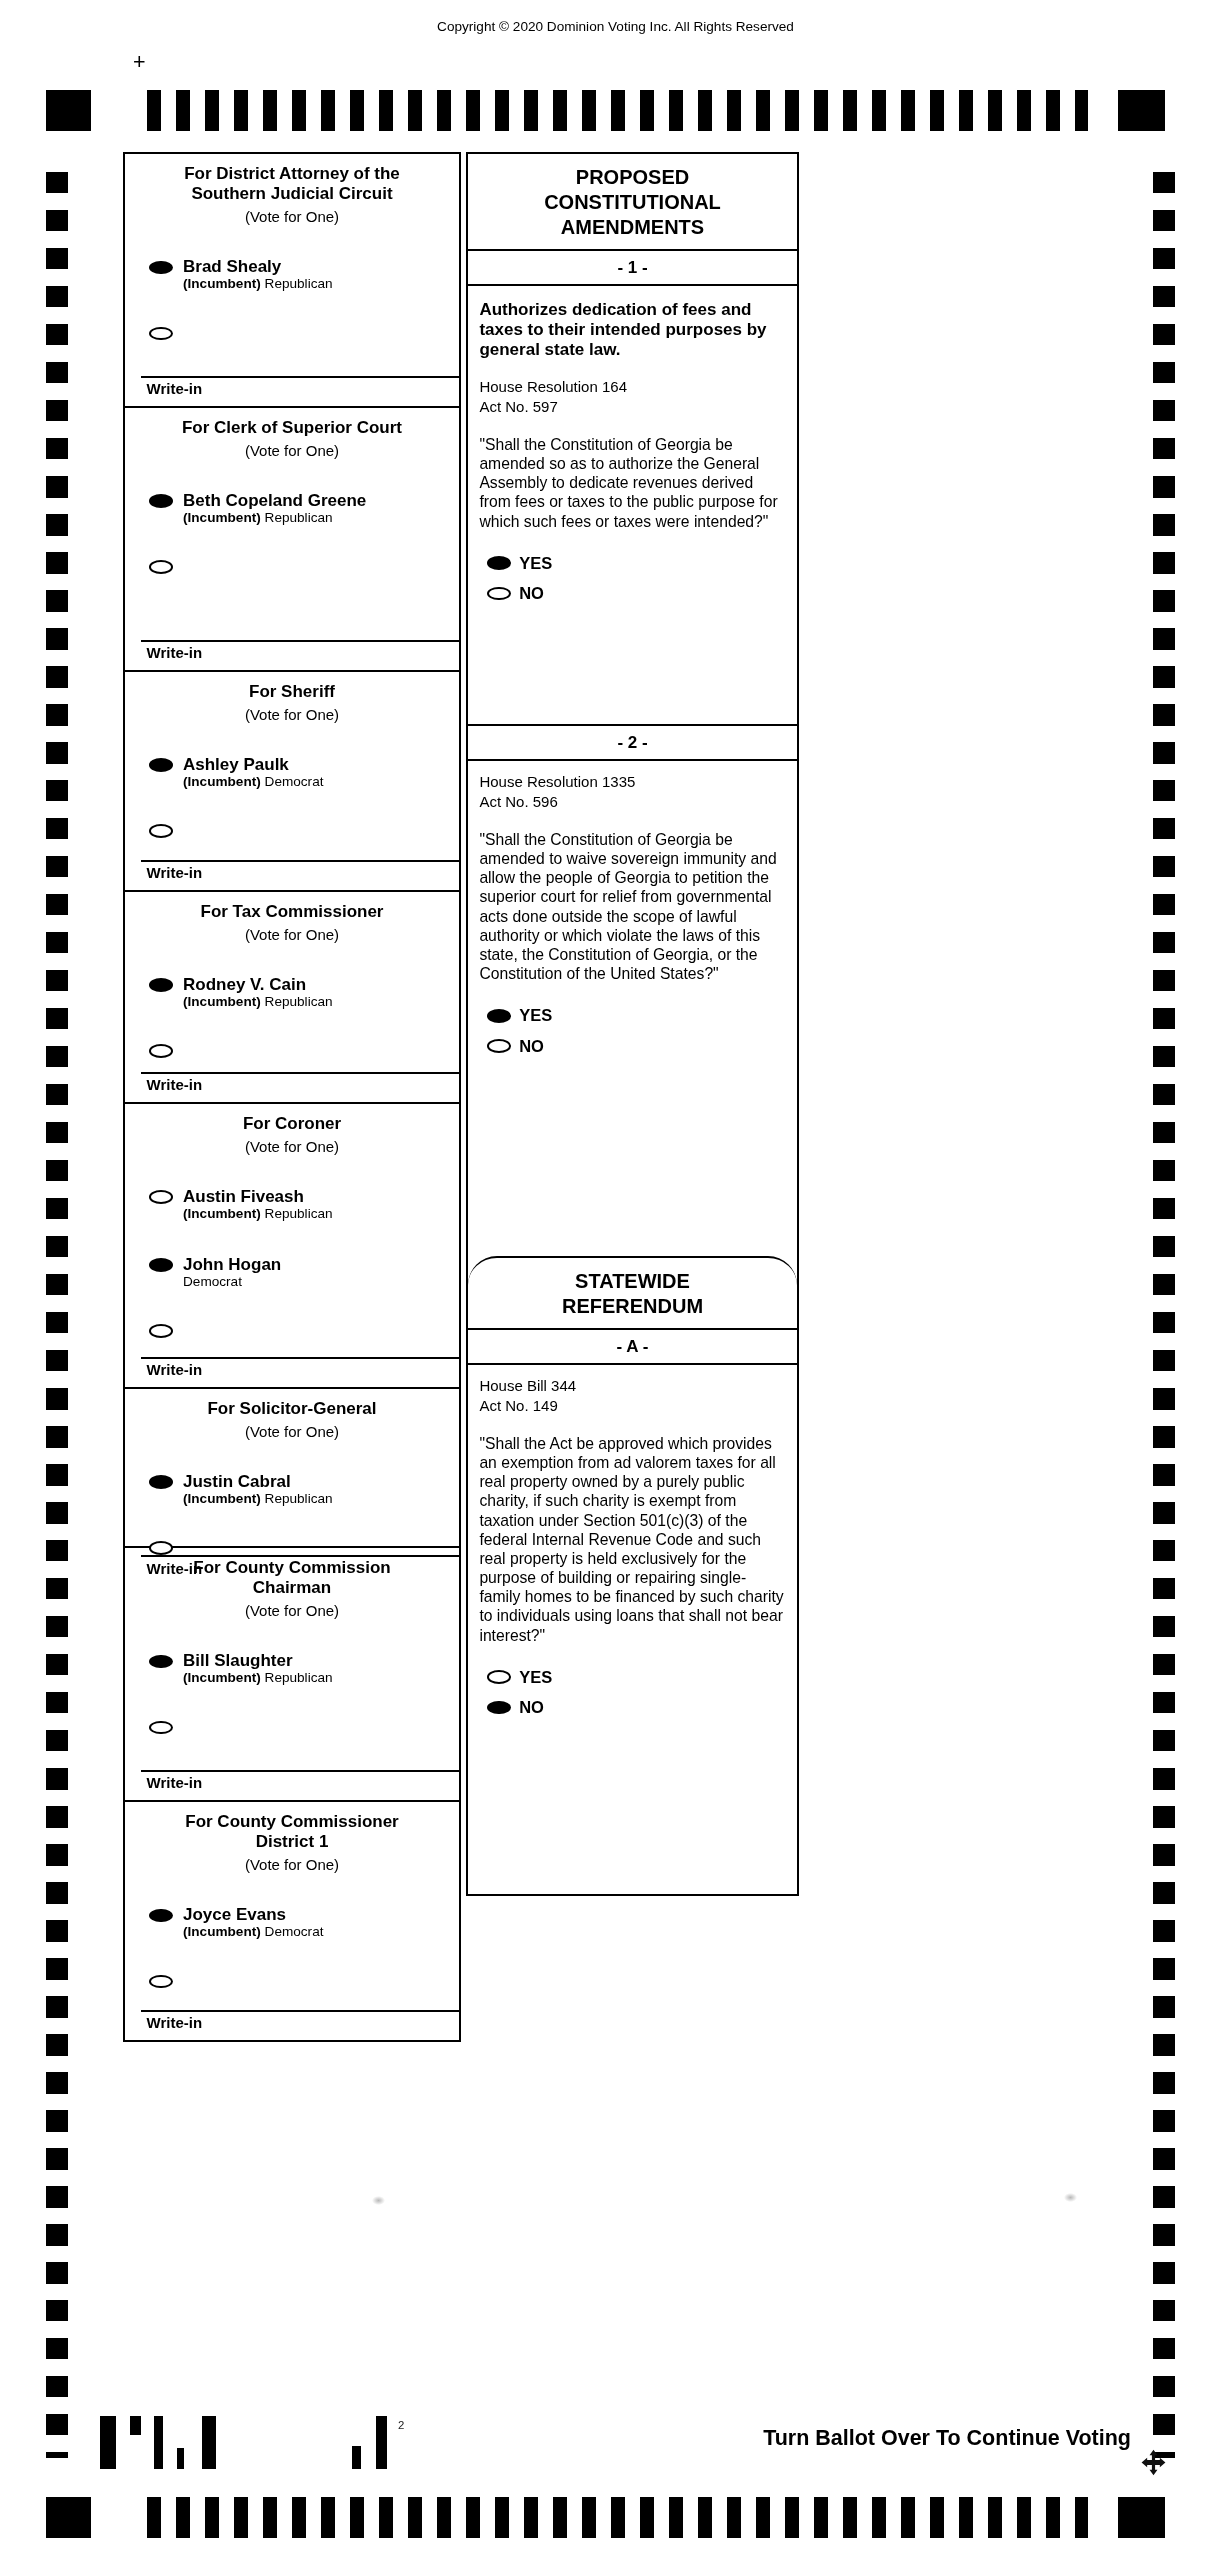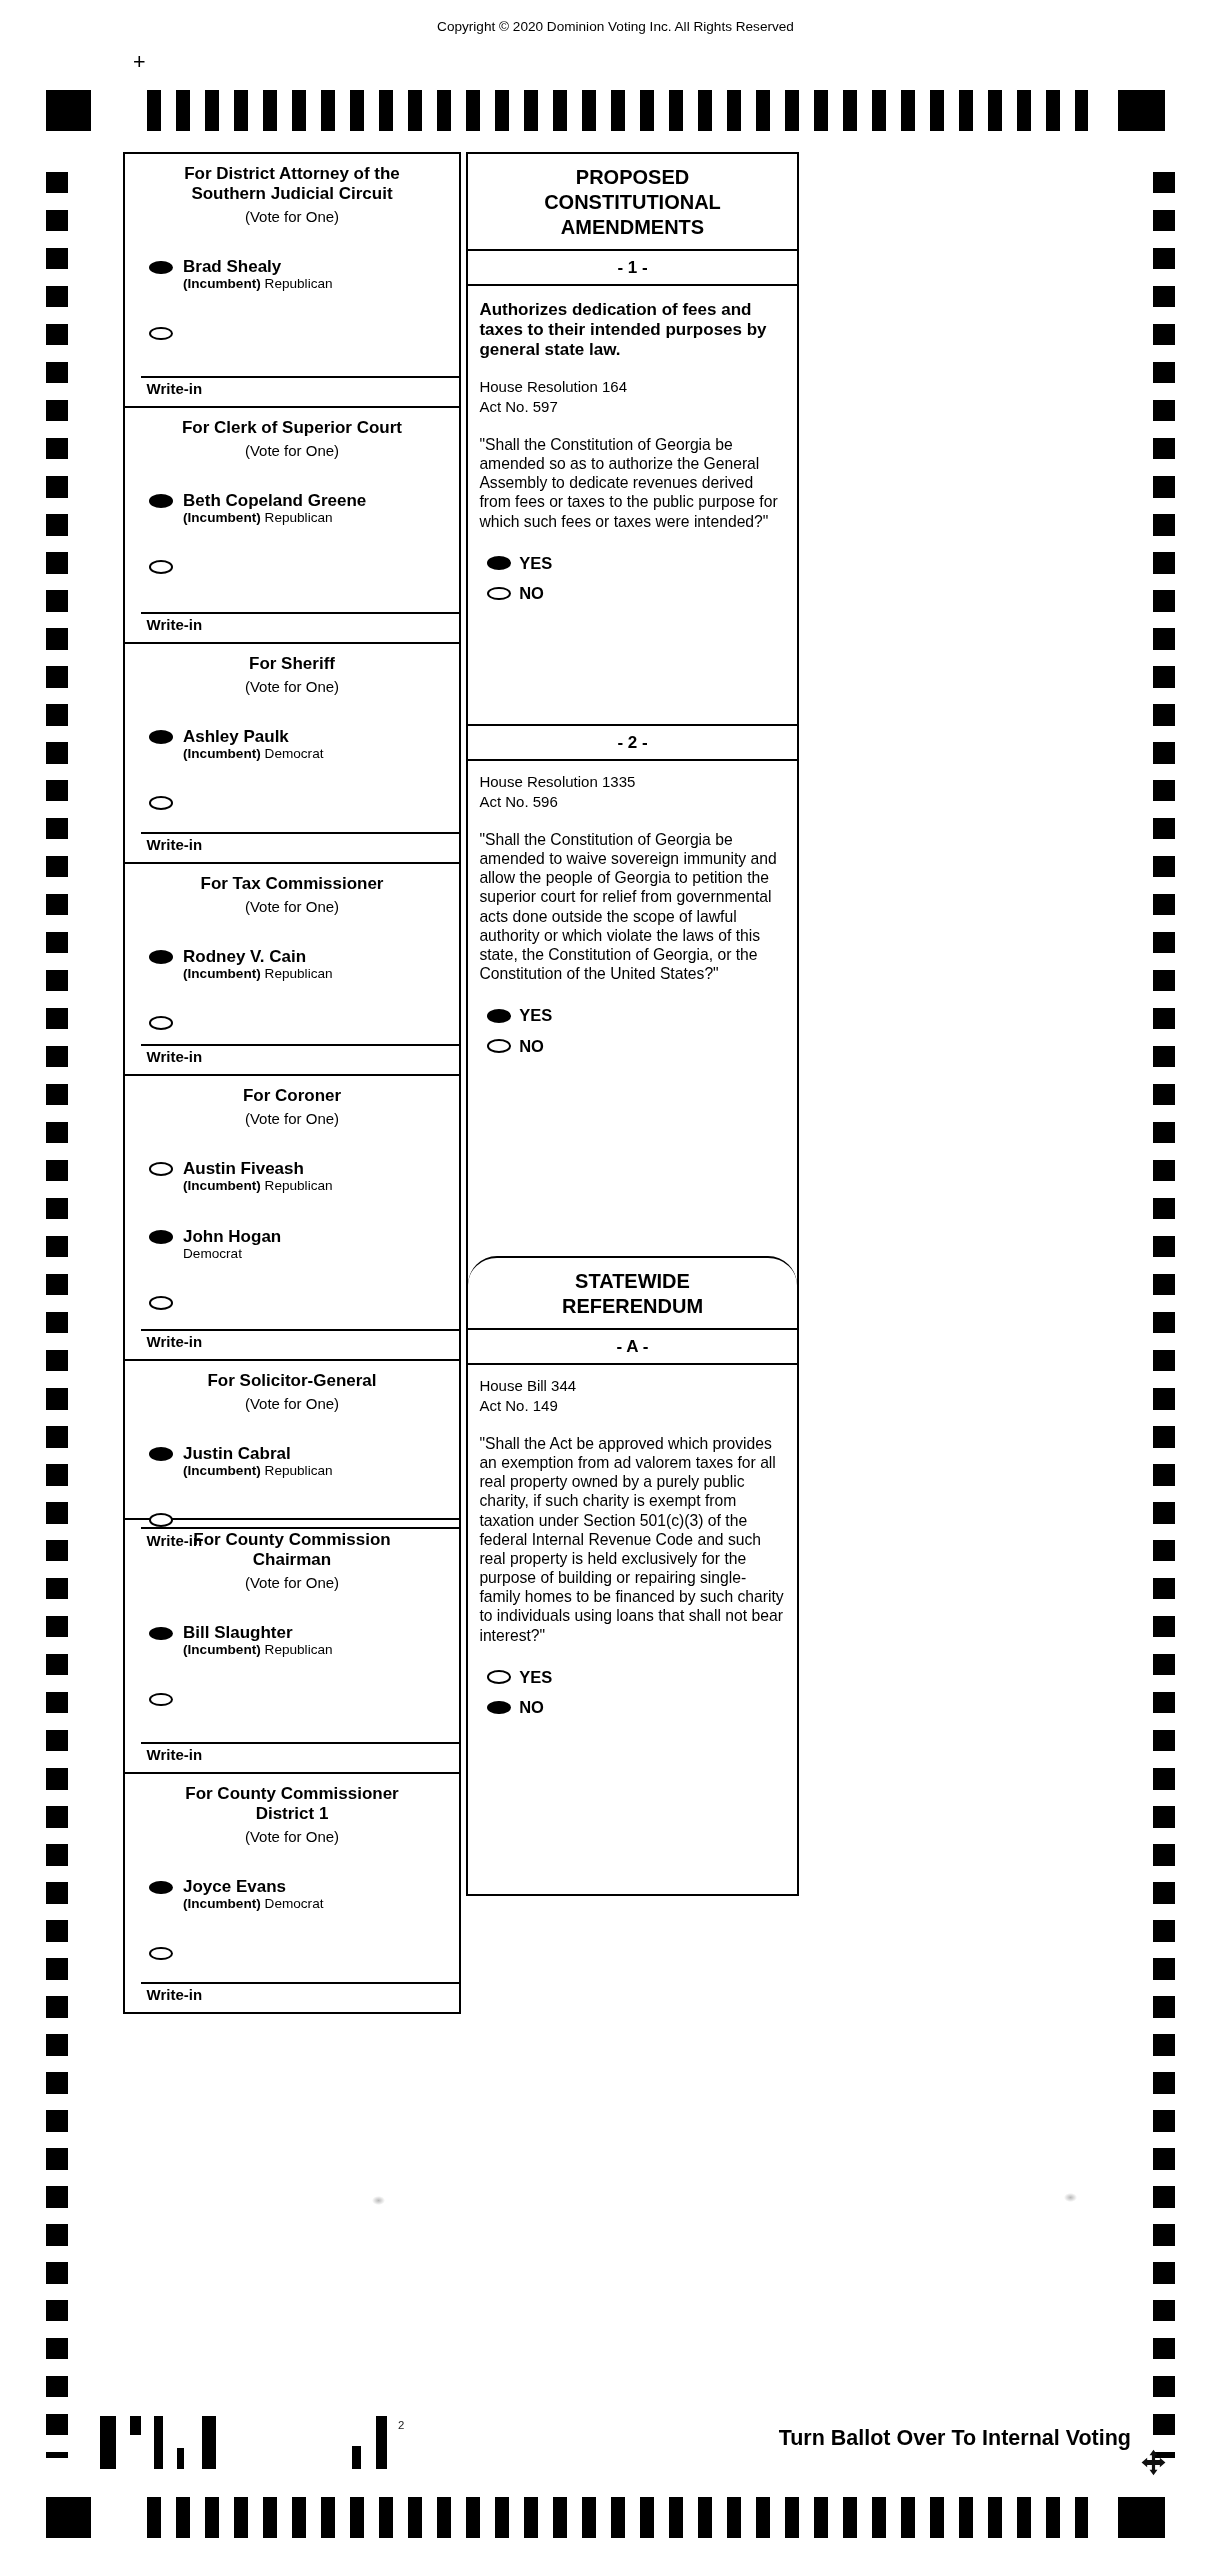--- a/index.html
+++ b/index.html
@@ -88,21 +88,21 @@
         </span>
       </div>
       <div class="candidate oval-only">
         <span class="oval"></span>
       </div>
       <div class="spacer"></div>
       <div class="writein-line"></div>
       <div class="writein-label">Write-in</div>
     </section>
 
-    <section class="race" style="height:236px">
+    <section class="race" style="height:264px">
       <div class="race-title">For Clerk of Superior Court</div>
       <div class="vote-for">(Vote for One)</div>
       <div class="candidate first">
         <span class="oval filled"></span>
         <span class="cand-text">
           <span class="cand-name">Beth Copeland Greene</span>
           <span class="cand-sub"><b>(Incumbent)</b> <span>Republican</span></span>
         </span>
       </div>
       <div class="candidate oval-only">
@@ -301,21 +301,21 @@
     <div class="bbar" style="left:0;top:0;width:15.7px;height:53px"></div>
     <div class="bbar" style="left:30px;top:0;width:11.4px;height:18.6px"></div>
     <div class="bbar" style="left:54px;top:0;width:9.3px;height:53px"></div>
     <div class="bbar" style="left:77px;top:31.5px;width:7.2px;height:21.5px"></div>
     <div class="bbar" style="left:102px;top:0;width:14.3px;height:53px"></div>
     <div class="bbar" style="left:252px;top:30px;width:8.6px;height:23px"></div>
     <div class="bbar" style="left:276px;top:0;width:11.4px;height:53px"></div>
   </div>
   <div class="sheet-digit">2</div>
 
-  <div class="turn-over">Turn Ballot Over To Internal Voting</div>
+  <div class="turn-over">Turn Ballot Over To Continue Voting</div>
   <div class="move-icon">
     <svg width="27" height="27" viewBox="0 0 34 34">
       <path d="M17 1 L22 8 H19 V14 H25 V11 L32 17 L25 23 V20 H19 V26 H22 L17 33 L12 26 H15 V20 H9 V23 L2 17 L9 11 V14 H15 V8 H12 Z" fill="#111"></path>
     </svg>
   </div>
 
   <div class="block" style="left:46px;top:2497px;width:45px;height:41px"></div>
   <div class="bars" style="left:147px;top:2497px;width:941px;height:41px"></div>
   <div class="block" style="left:1118px;top:2497px;width:47px;height:41px"></div>
 

